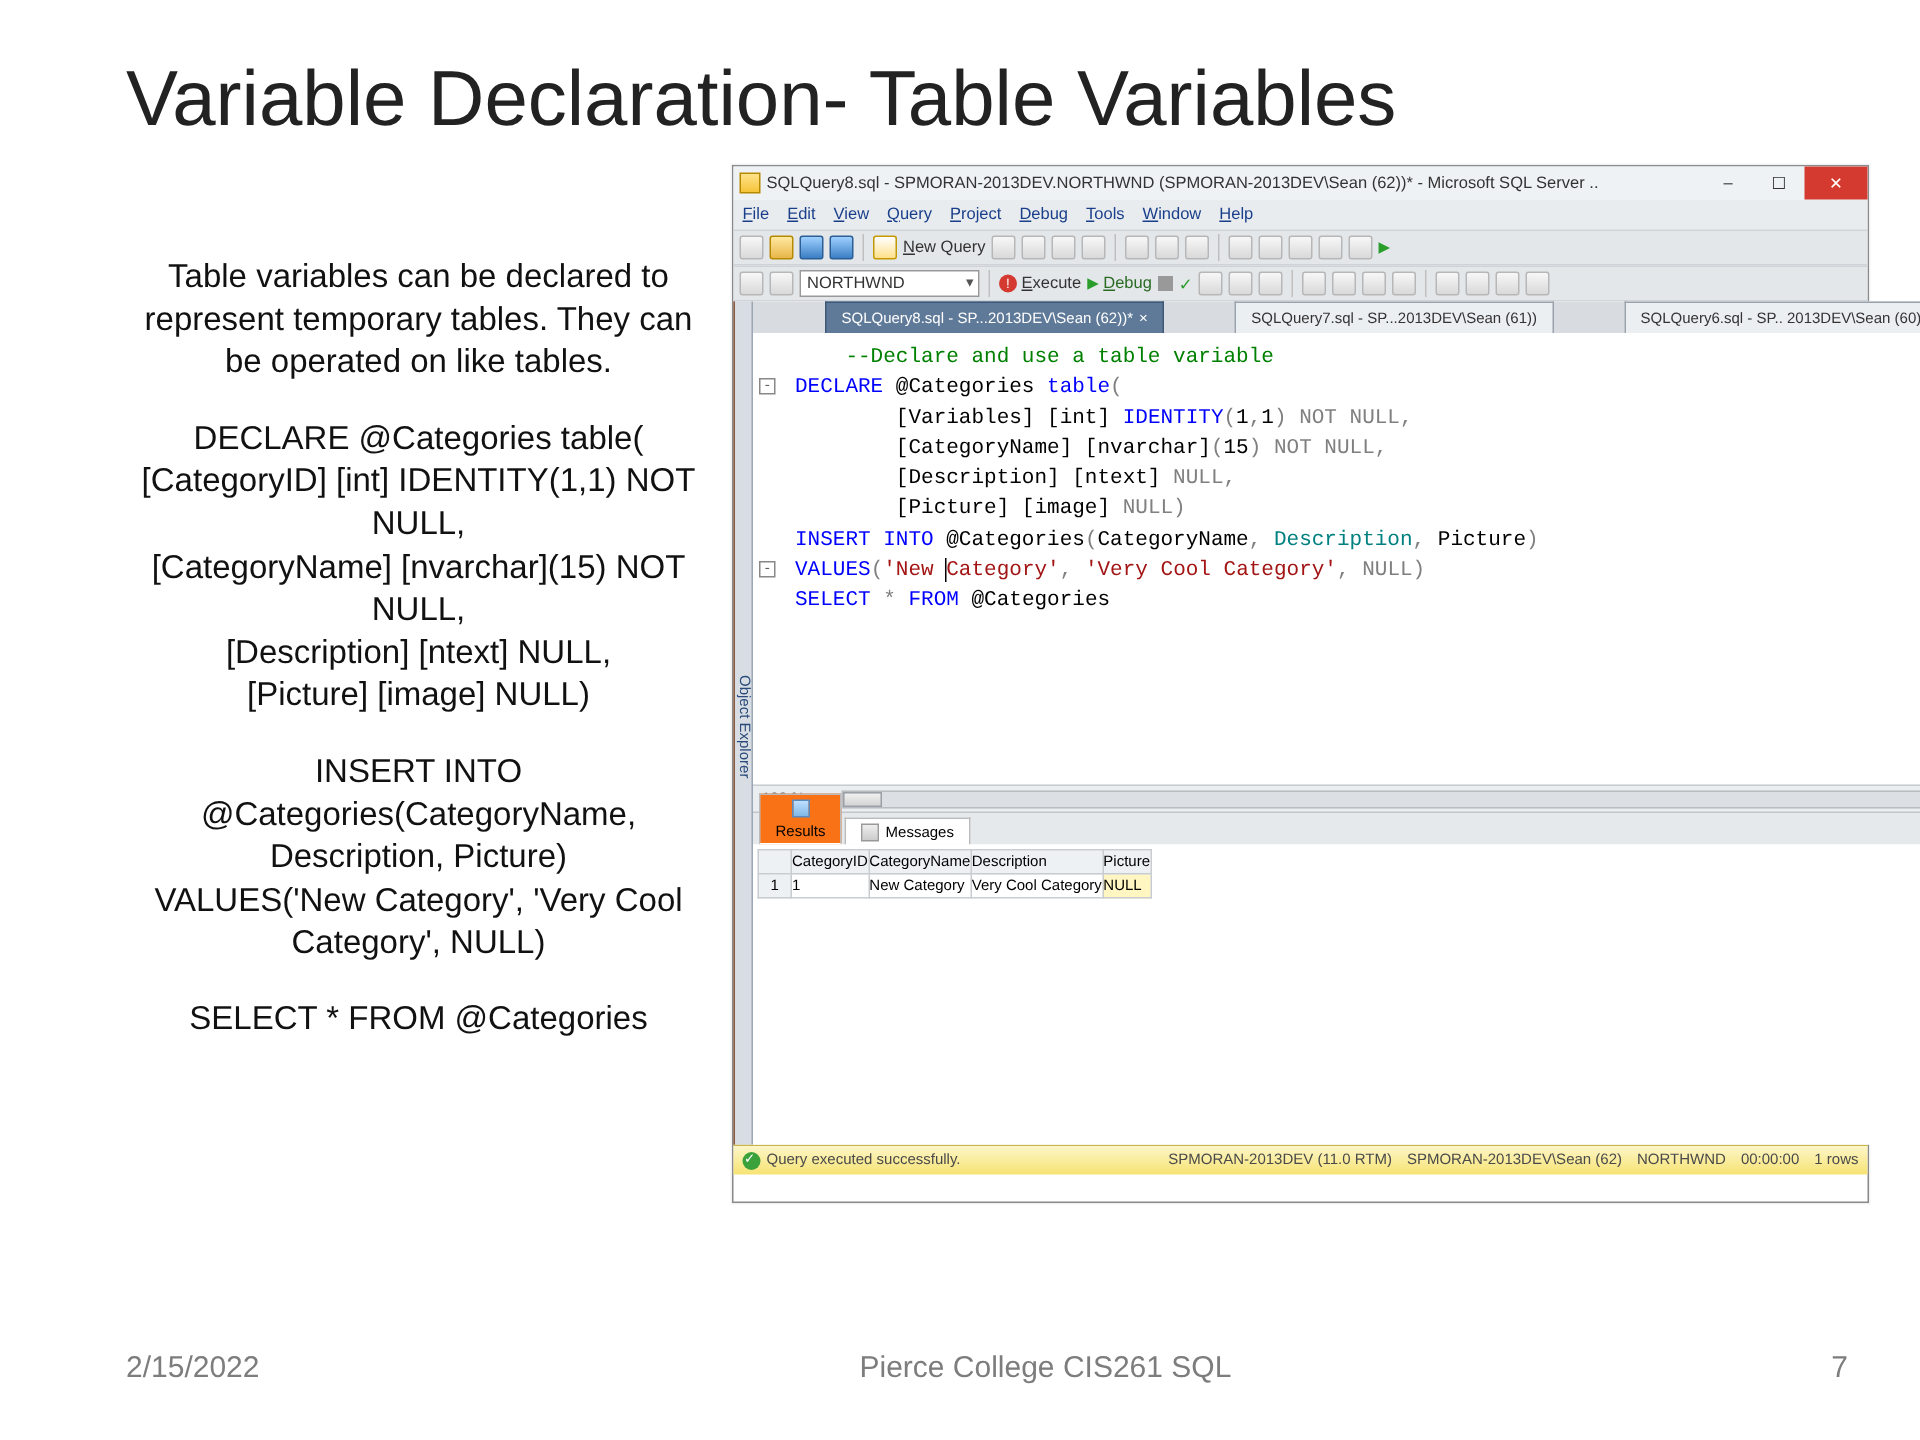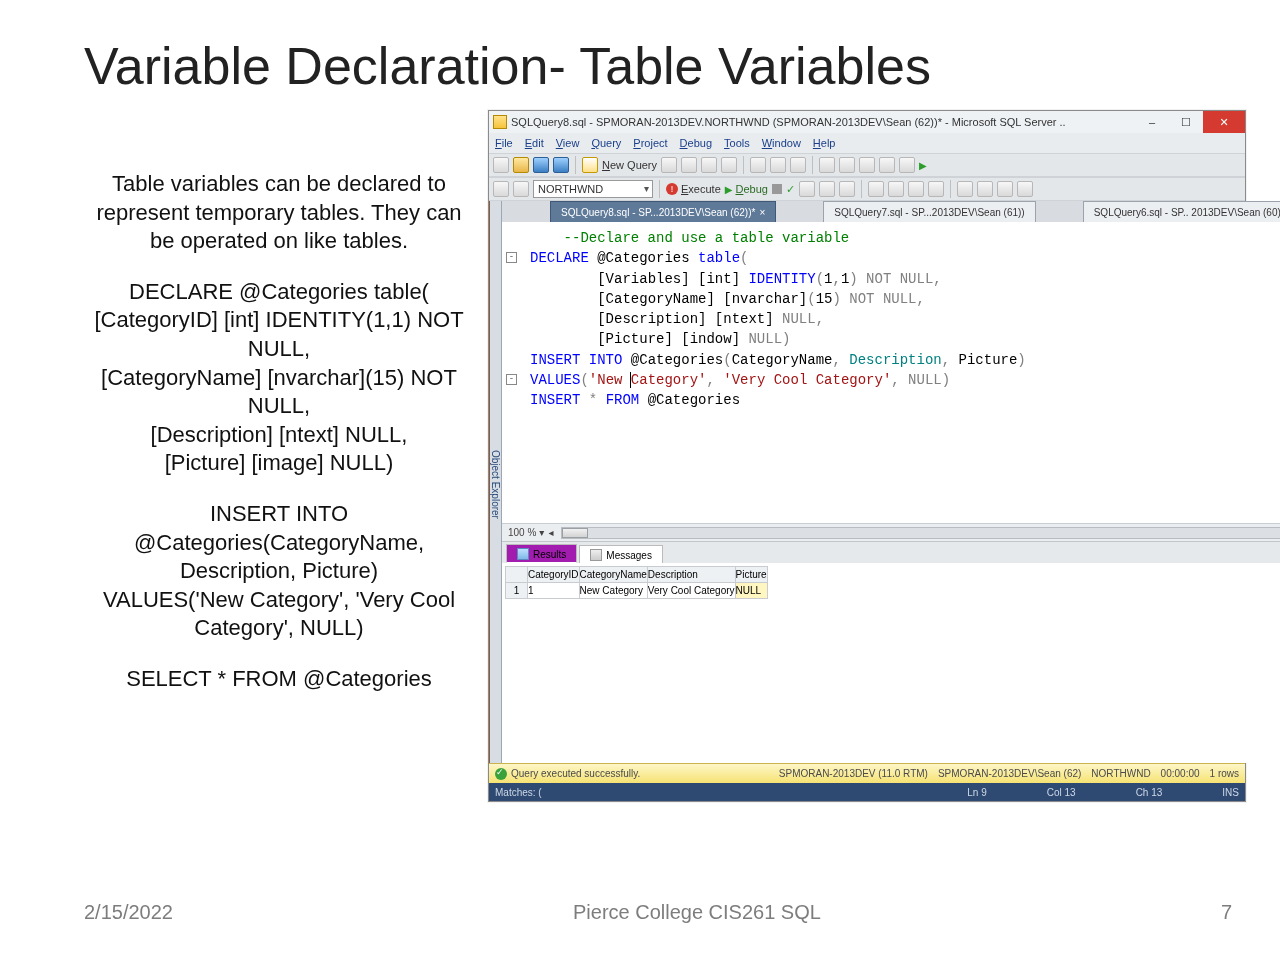--- a/index.html
+++ b/index.html
@@ -217,21 +217,21 @@
     padding:3px 10px 2px;
     border:1px solid #bbb; border-bottom:none;
     background:#fff; margin-right:2px;
     display:flex; align-items:center; gap:4px;
   }
   .result-tab .ri {
     width:12px;height:12px;display:inline-block;
     background:linear-gradient(#bfe0ff,#7fb8e8);border:1px solid #5a8abf;
   }
   .result-tab.msg .ri { background:linear-gradient(#eee,#ccc); border-color:#999;}
-  .result-tab.active { background:#a21caf; border-bottom:1px solid #fff; }
+  .result-tab.active { background:#f97316; border-bottom:1px solid #fff;flex-direction:column; }
 
   .results-grid {
     height: 200px;
     background:#fff;
     overflow:auto;
     font-size:10px;
   }
   .results-grid table { border-collapse: collapse; margin:3px;}
   .results-grid th, .results-grid td {
     border:1px solid #c8ccd0; padding:2px 0; text-align:left;
@@ -401,26 +401,26 @@
       <div class="code-pane" id="code-pane">
         <div class="gutter" id="gutter">
             <div class="fold-box" style="top: 24.3px;">-</div>
             <div class="fold-box" style="top: 146.1px;">-</div>
           </div>
       <div>&nbsp;&nbsp;&nbsp;&nbsp;<span class="kw-green">--Declare and use a table variable</span></div>
           <div><span class="kw-blue">DECLARE</span><span class="kw-black"> @Categories </span><span class="kw-blue">table</span><span class="kw-gray">(</span></div>
           <div>&nbsp;&nbsp;&nbsp;&nbsp;&nbsp;&nbsp;&nbsp;&nbsp;<span class="kw-black">[Variables] [int] </span><span class="kw-blue">IDENTITY</span><span class="kw-gray">(</span><span class="kw-black">1</span><span class="kw-gray">,</span><span class="kw-black">1</span><span class="kw-gray">)</span><span class="kw-gray"> NOT NULL</span><span class="kw-gray">,</span></div>
           <div>&nbsp;&nbsp;&nbsp;&nbsp;&nbsp;&nbsp;&nbsp;&nbsp;<span class="kw-black">[CategoryName] [nvarchar]</span><span class="kw-gray">(</span><span class="kw-black">15</span><span class="kw-gray">)</span><span class="kw-gray"> NOT NULL</span><span class="kw-gray">,</span></div>
           <div>&nbsp;&nbsp;&nbsp;&nbsp;&nbsp;&nbsp;&nbsp;&nbsp;<span class="kw-black">[Description] [ntext] </span><span class="kw-gray">NULL</span><span class="kw-gray">,</span></div>
-          <div>&nbsp;&nbsp;&nbsp;&nbsp;&nbsp;&nbsp;&nbsp;&nbsp;<span class="kw-black">[Picture] [indow] </span><span class="kw-gray">NULL</span><span class="kw-gray">)</span></div>
+          <div>&nbsp;&nbsp;&nbsp;&nbsp;&nbsp;&nbsp;&nbsp;&nbsp;<span class="kw-black">[Picture] [image] </span><span class="kw-gray">NULL</span><span class="kw-gray">)</span></div>
           <div><span class="kw-black"> </span></div>
           <div><span class="kw-blue">INSERT INTO</span><span class="kw-black"> @Categories</span><span class="kw-gray">(</span><span class="kw-black">CategoryName</span><span class="kw-gray">,</span><span class="kw-teal"> Description</span><span class="kw-gray">,</span><span class="kw-black"> Picture</span><span class="kw-gray">)</span></div>
           <div><span class="kw-blue">VALUES</span><span class="kw-gray">(</span><span class="kw-red">'New </span><span class="caret"></span><span class="kw-red">Category'</span><span class="kw-gray">,</span><span class="kw-red"> 'Very Cool Category'</span><span class="kw-gray">,</span><span class="kw-gray"> NULL</span><span class="kw-gray">)</span></div>
           <div><span class="kw-black"> </span></div>
-          <div><span class="kw-blue">INSERT</span><span class="kw-gray"> *</span><span class="kw-blue"> FROM</span><span class="kw-black"> @Categories</span></div>
+          <div><span class="kw-blue">SELECT</span><span class="kw-gray"> *</span><span class="kw-blue"> FROM</span><span class="kw-black"> @Categories</span></div>
         </div>
 
       <div class="zoom-bar">
         <span>100 %</span>
         <span style="margin-left:3px;">▾</span>
         <span style="margin-left:4px;">◂</span>
         <span class="scroll-track">
           <span class="scroll-thumb"></span>
         </span>
         <span style="margin-left:4px;">▸</span>
@@ -468,29 +468,20 @@
     </span>
     <span class="right">
       <span>SPMORAN-2013DEV (11.0 RTM)</span>
       <span>SPMORAN-2013DEV\Sean (62)</span>
       <span>NORTHWND</span>
       <span>00:00:00</span>
       <span>1 rows</span>
     </span>
   </div>
 
-  <div class="bottom-bar1">
-    <span>Matches: (</span>
-    <span class="right">
-      <span>Ln 9</span>
-      <span>Col 13</span>
-      <span>Ch 13</span>
-      <span>INS</span>
-    </span>
-  </div>
 
 </div>
 
 <div class="slide-footer">
   <span>2/15/2022</span>
   <span>Pierce College CIS261 SQL</span>
   <span>7</span>
 </div>
 
 </body></html>

